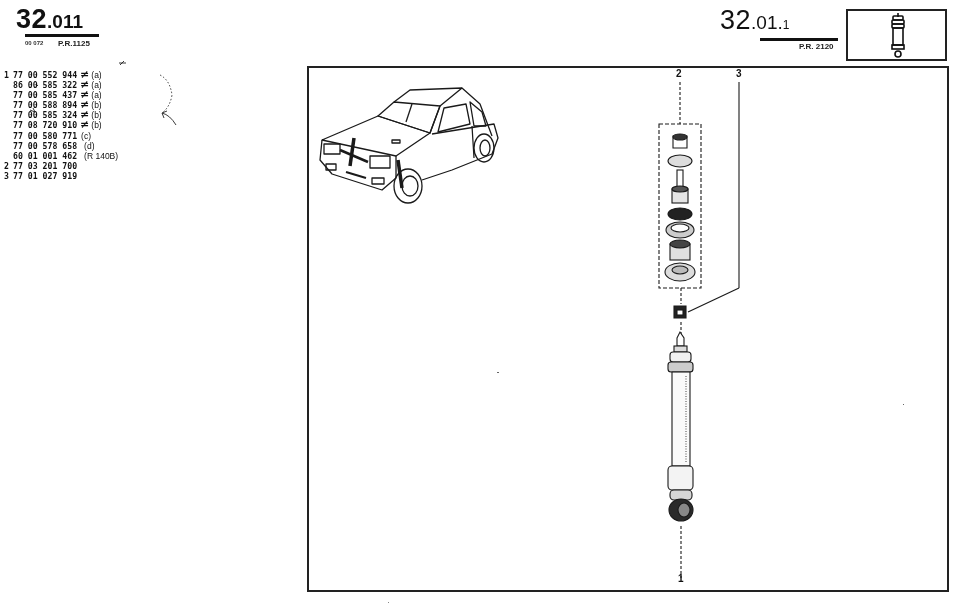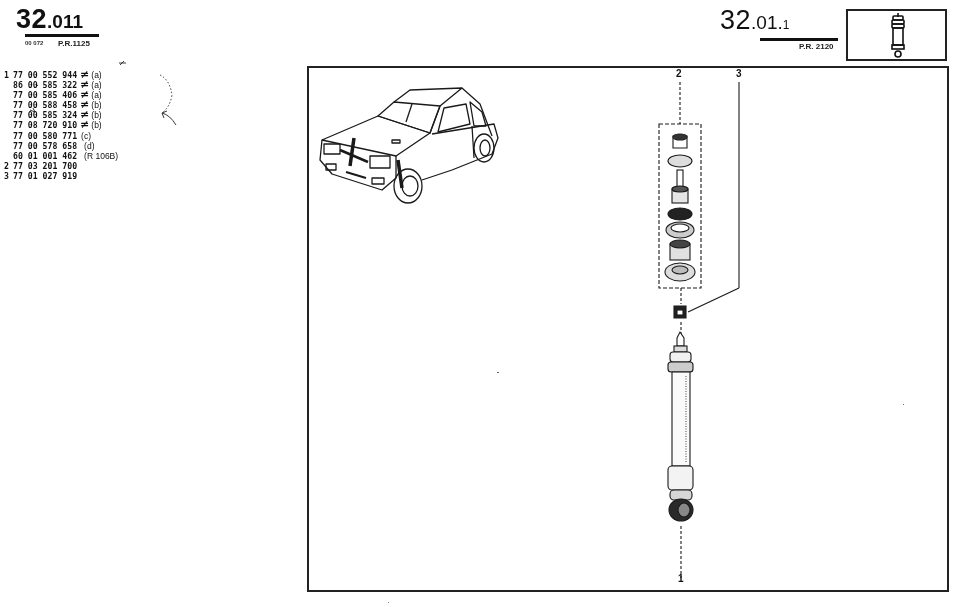--- a/index.html
+++ b/index.html
@@ -50,27 +50,27 @@
       <rect x="45" y="17" width="10" height="17"></rect>
       <rect x="44" y="34" width="12" height="4"></rect>
       <circle cx="50" cy="43" r="3"></circle>
     </g>
   </svg>
 </div>
 
 <div class="abs plist">
   <div class="prow"><span class="ref">1</span><span>77 00 552 944</span><span class="neq">≠</span><span class="note">(a)</span></div>
   <div class="prow"><span class="ref"></span><span>86 00 585 322</span><span class="neq">≠</span><span class="note">(a)</span></div>
-  <div class="prow"><span class="ref"></span><span>77 00 585 406</span><span class="neq">≠</span><span class="note">(a)</span></div>
-  <div class="prow"><span class="ref"></span><span>77 00 588 458</span><span class="neq">≠</span><span class="note">(b)</span></div>
+  <div class="prow"><span class="ref"></span><span>77 00 585 437</span><span class="neq">≠</span><span class="note">(a)</span></div>
+  <div class="prow"><span class="ref"></span><span>77 00 588 894</span><span class="neq">≠</span><span class="note">(b)</span></div>
   <div class="prow"><span class="ref"></span><span>77 00 585 324</span><span class="neq">≠</span><span class="note">(b)</span></div>
   <div class="prow"><span class="ref"></span><span>77 08 720 910</span><span class="neq">≠</span><span class="note">(b)</span></div>
   <div class="prow"><span class="ref"></span><span>77 00 580 771</span><span style="display:inline-block;width:4px;"></span><span class="note">(c)</span></div>
   <div class="prow"><span class="ref"></span><span>77 00 578 658</span><span style="display:inline-block;width:7px;"></span><span class="note">(d)</span></div>
-  <div class="prow"><span class="ref"></span><span>60 01 001 462</span><span style="display:inline-block;width:7px;"></span><span class="note">(R 106B)</span></div>
+  <div class="prow"><span class="ref"></span><span>60 01 001 462</span><span style="display:inline-block;width:7px;"></span><span class="note">(R 140B)</span></div>
   <div class="prow"><span class="ref">2</span><span>77 03 201 700</span></div>
   <div class="prow"><span class="ref">3</span><span>77 01 027 919</span></div>
 </div>
 
 <svg class="abs" width="200" height="150" style="left:0;top:55px;" viewBox="0 0 200 150">
   <g fill="none" stroke="#222" stroke-width="0.9">
     <path d="M160 20 Q170 25 172 40 Q170 52 162 58" stroke-dasharray="1.5 2"></path>
     <path d="M176 70 Q170 60 162 58"></path>
     <path d="M162 58 l5 -2 M162 58 l2 5"></path>
     <line x1="120" y1="10" x2="124" y2="6"></line>

